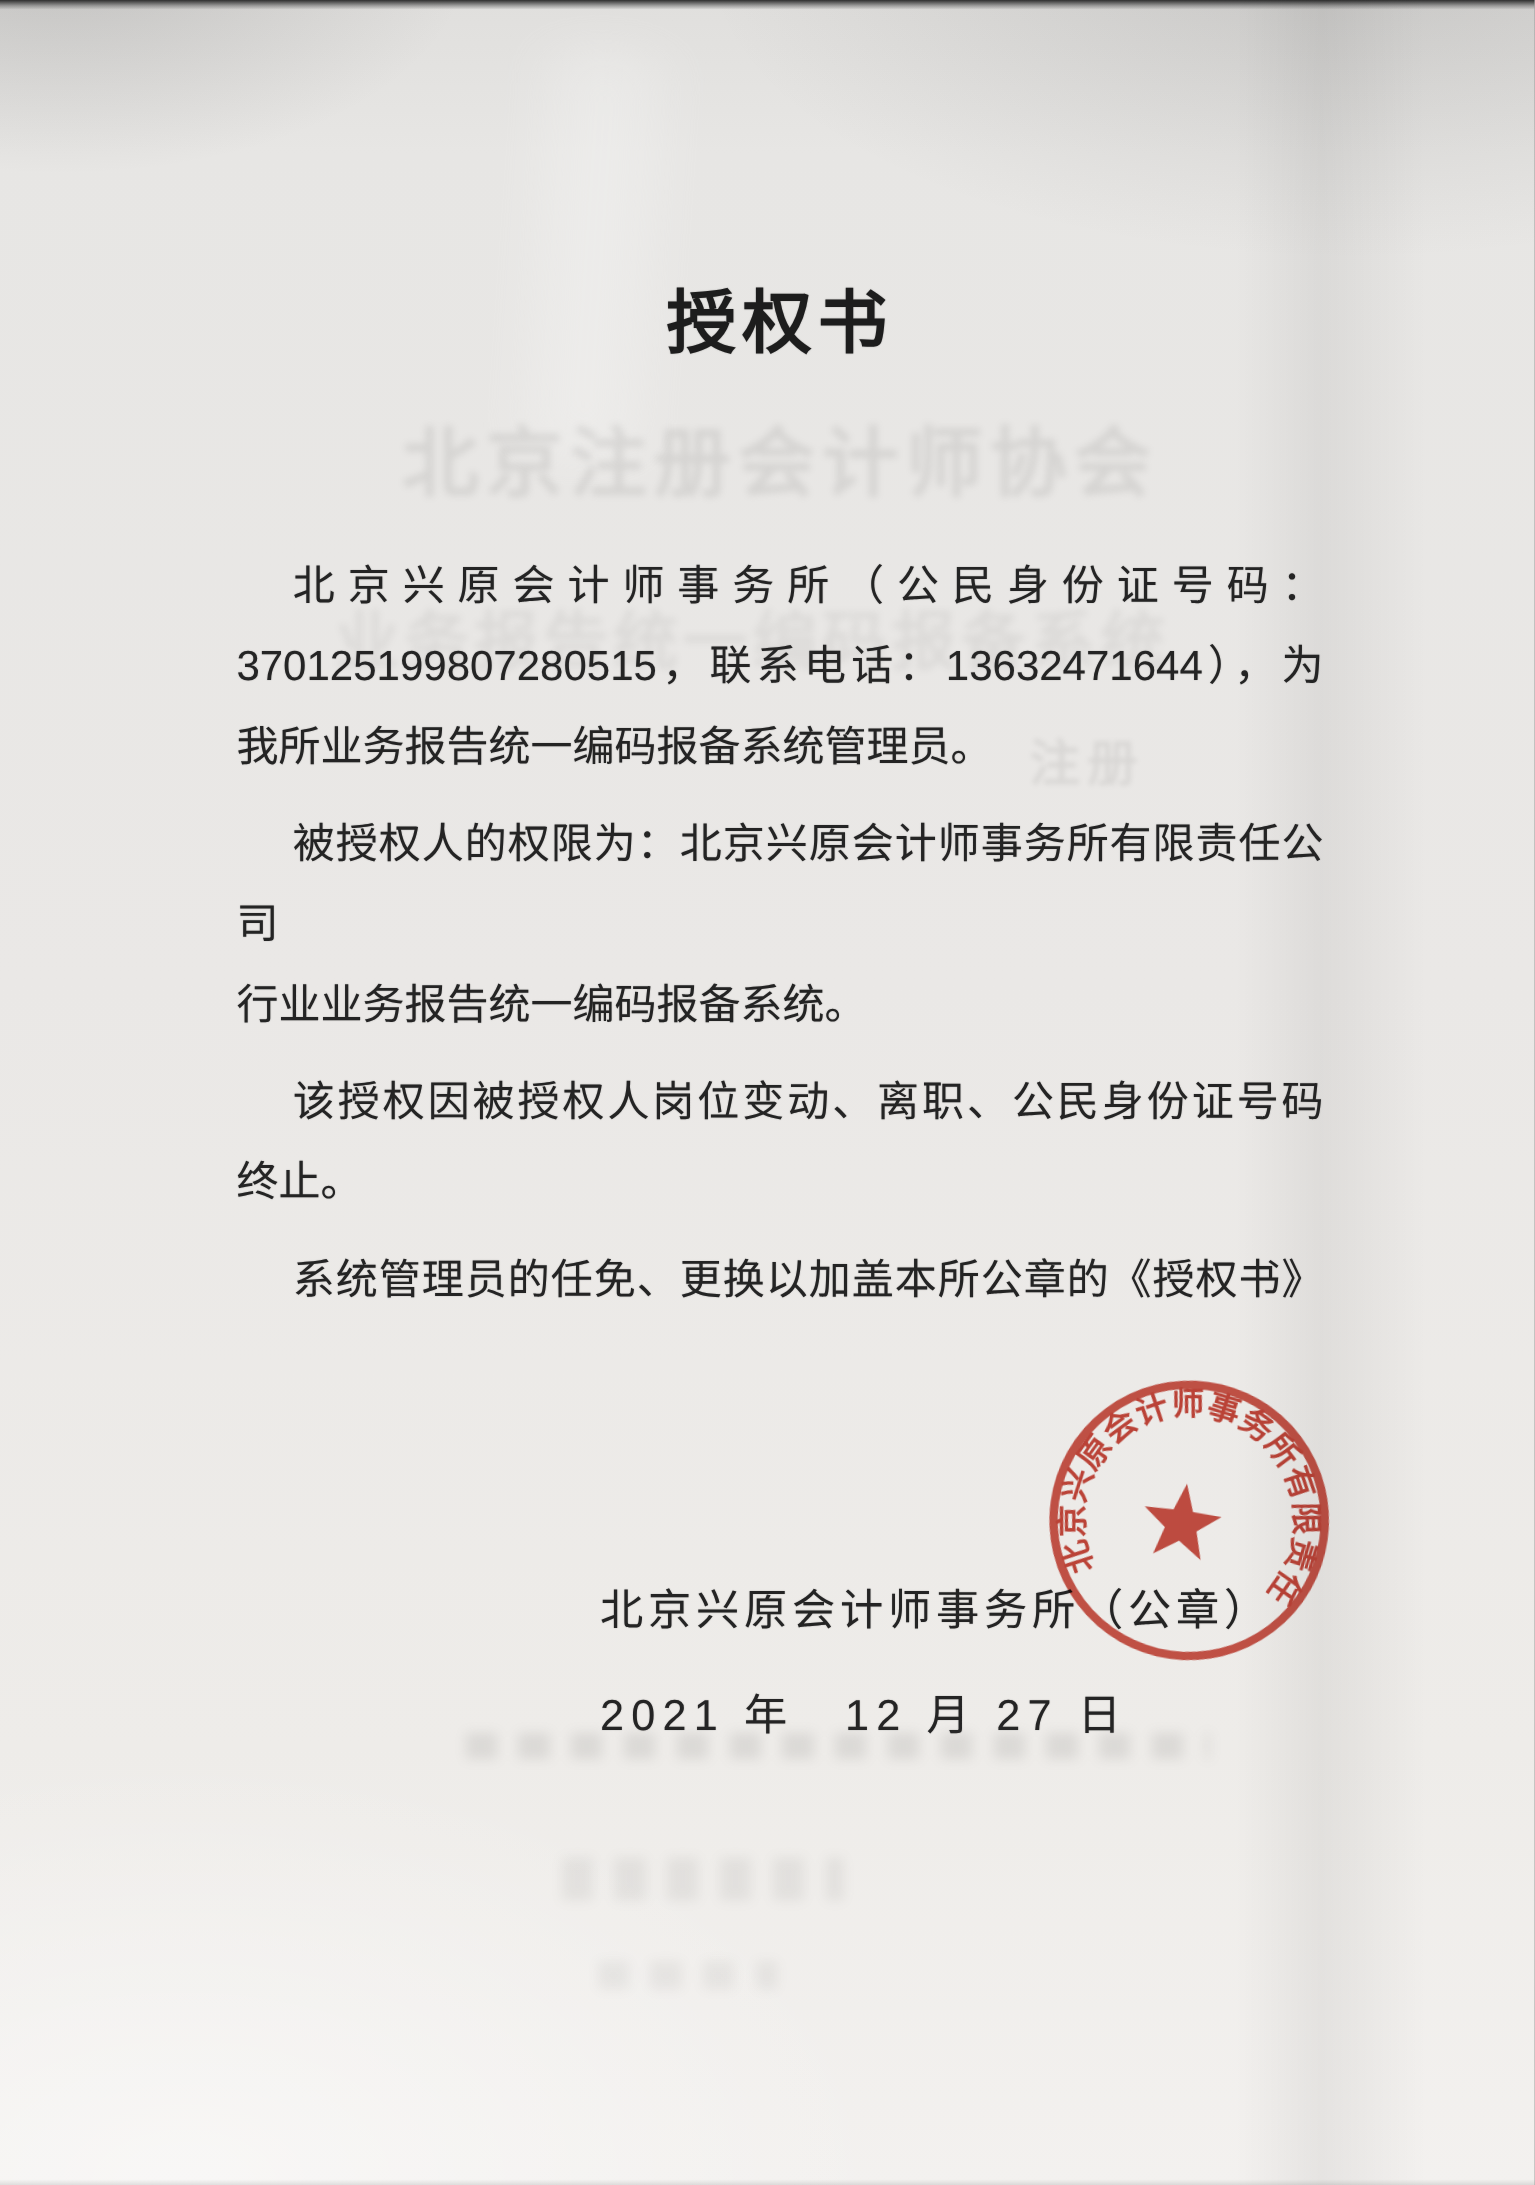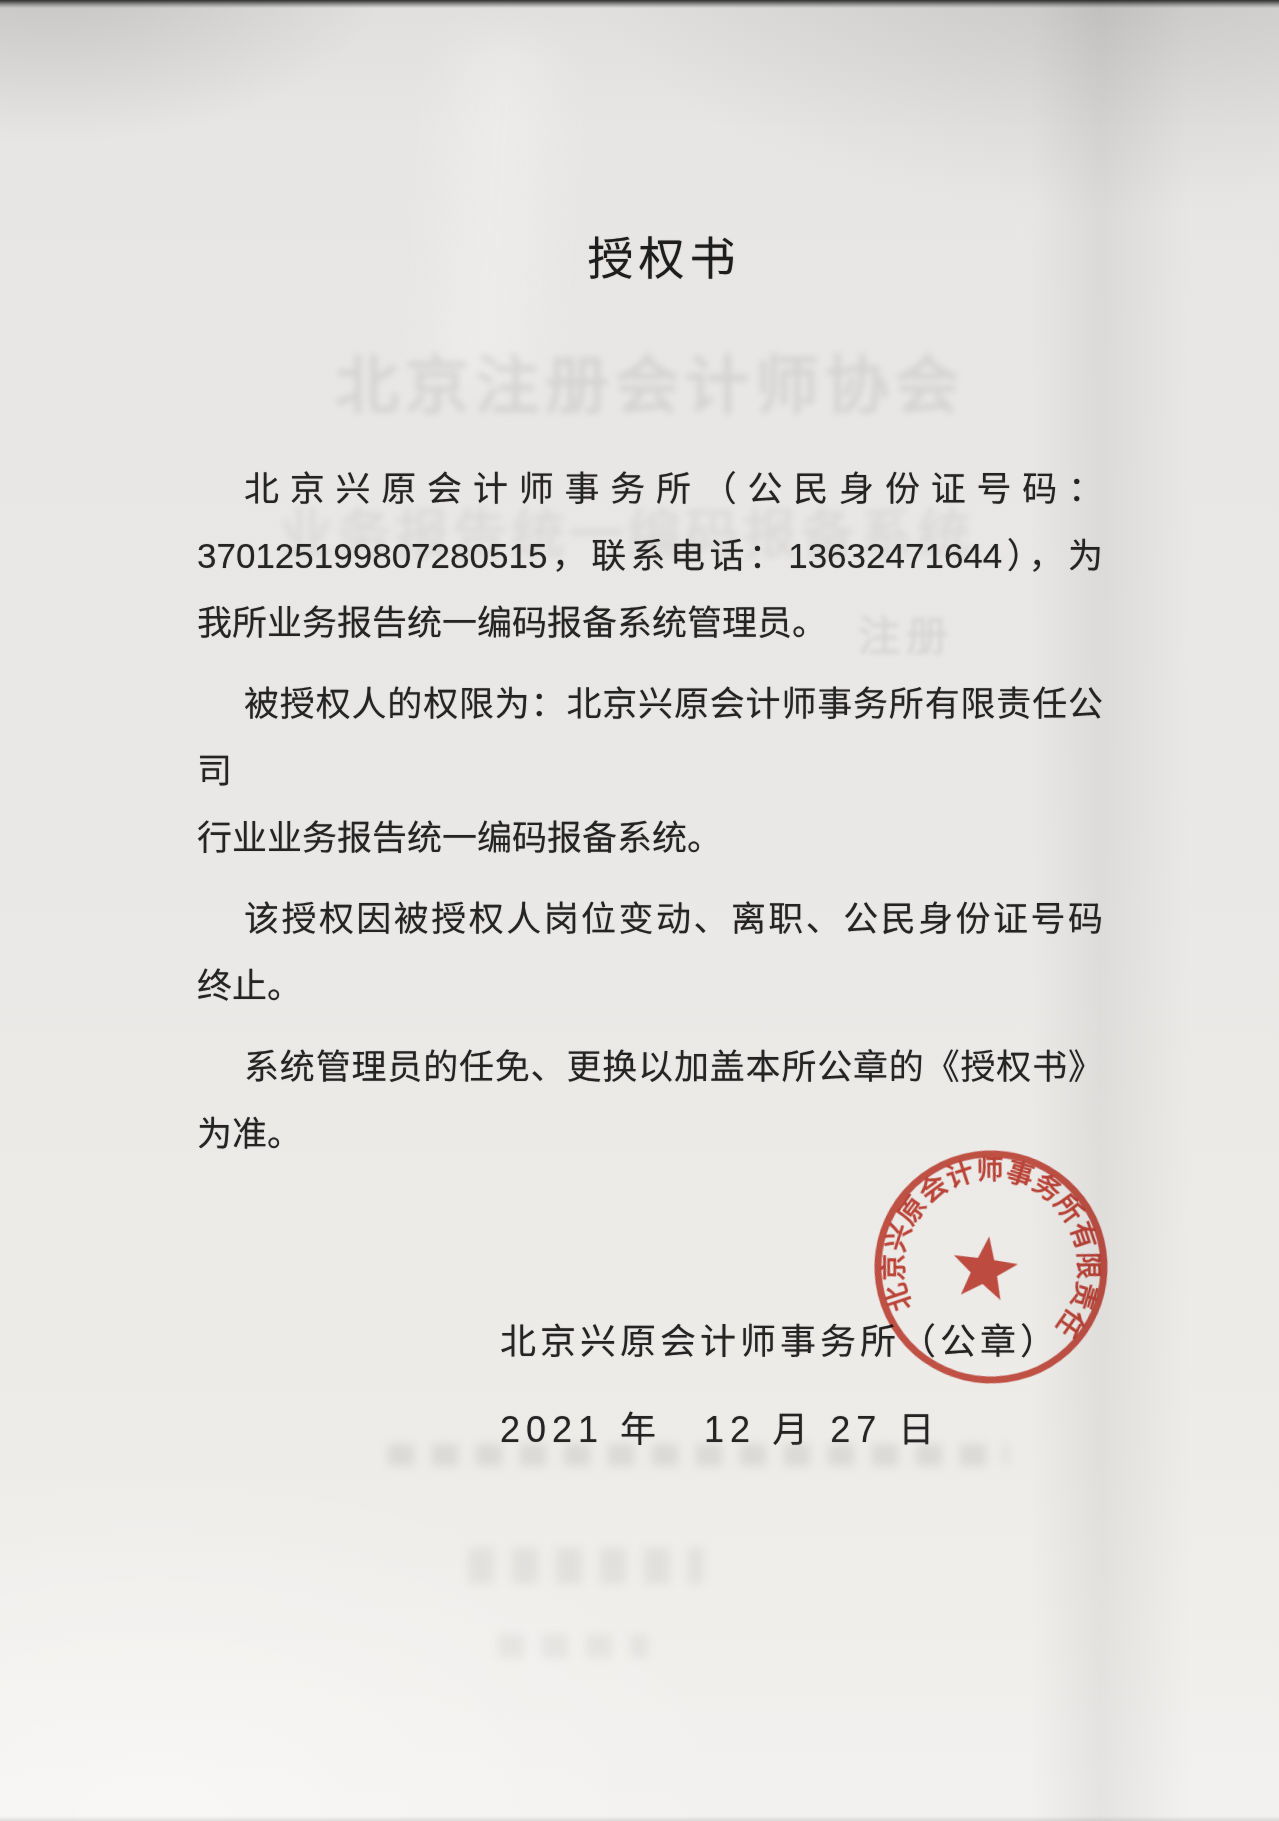--- a/index.html
+++ b/index.html
@@ -16,22 +16,22 @@
     background:linear-gradient(180deg,#2f2f2f,rgba(110,110,110,.55) 60%,transparent);}
   .edge-bottom{position:absolute;bottom:0;left:0;right:0;height:5px;
     background:linear-gradient(0deg,rgba(0,0,0,.10),transparent);}
   .shade-right{position:absolute;top:0;bottom:0;right:90px;width:160px;
     background:linear-gradient(90deg,transparent,rgba(0,0,0,.055) 45%,transparent);}
   .sheen{position:absolute;top:40px;left:420px;width:150px;height:340px;
     background:linear-gradient(90deg,transparent,rgba(255,255,255,.55),transparent);
     filter:blur(20px);opacity:.5;transform:rotate(4deg);}
 
   .doc-title{
-    position:absolute;top:222px;left:211px;width:906px;text-align:center;
-    font-size:46px;font-weight:400;letter-spacing:5px;color:#1d1d1d;
+    position:absolute;top:222px;left:197px;width:906px;text-align:center;
+    font-size:58px;font-weight:700;letter-spacing:5px;color:#1d1d1d;
     text-shadow:0 0 1.2px rgba(0,0,0,.35);
   }
   .body-text{
     position:absolute;top:455px;left:197px;width:906px;
     font-size:35px;line-height:67px;color:#242424;
     text-shadow:0 0 1.2px rgba(0,0,0,.30);
   }
   .para{margin-bottom:14px;}
   .line{text-align:justify;text-align-last:justify;}
   .line-first{text-indent:47px;}
@@ -90,21 +90,20 @@
       <div class="para">
         <div class="line line-first">被授权人的权限为：北京兴原会计师事务所有限责任公司</div>
         <div class="line line-last">行业业务报告统一编码报备系统。</div>
       </div>
       <div class="para">
         <div class="line line-first">该授权因被授权人岗位变动、离职、公民身份证号码</div>
         <div class="line line-last">终止。</div>
       </div>
       <div class="para">
         <div class="line line-first">系统管理员的任免、更换以加盖本所公章的《授权书》</div>
-        <div class="line line-last">为准。</div>
       </div>
     </div>
 
   <div class="signature">北京兴原会计师事务所（公章）</div>
 
   <div class="date-line">2021 年　12 月 27 日</div>
 
   <svg class="seal" viewBox="0 0 260 260">
     <defs>
       <path id="seal-arc" d="M 57.9 180.5 A 88 88 0 1 1 202.1 180.5" fill="none"></path>

